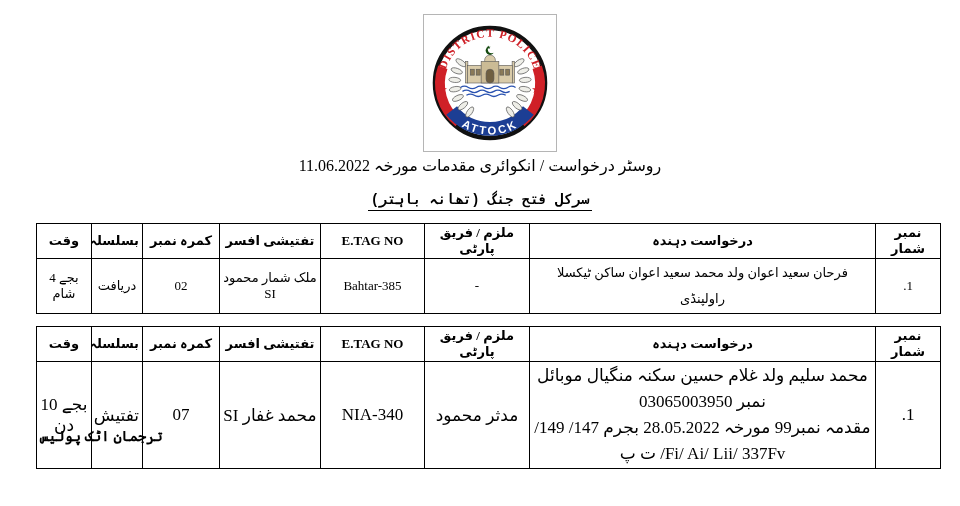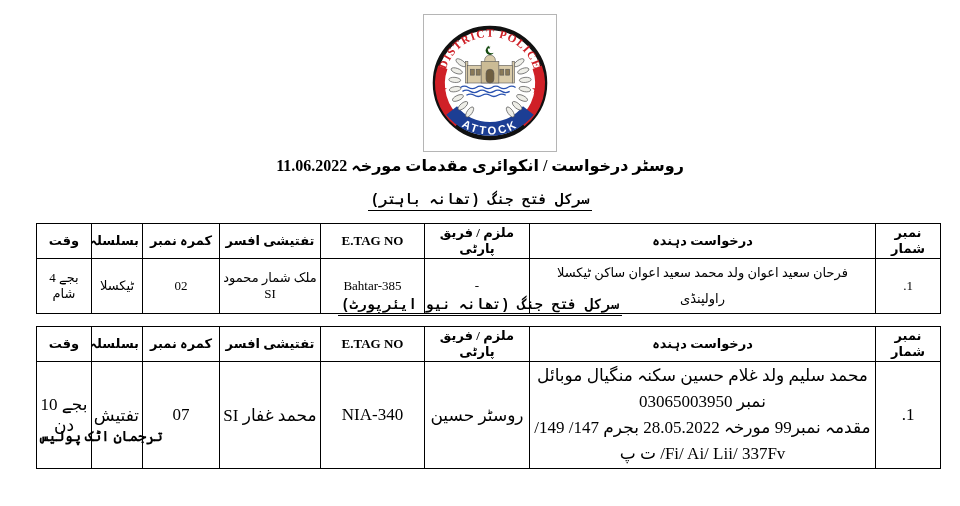--- a/index.html
+++ b/index.html
@@ -7,21 +7,21 @@
   .page {
     position: relative; width: 960px; height: 506px; background: #ffffff;
     font-family: "DejaVu Sans", sans-serif; color: #000; overflow: hidden;
   }
   .logo-frame {
     position: absolute; left: 423px; top: 14px; width: 134px; height: 138px;
     border: 1px solid #b5b5b5; display: flex; align-items: center; justify-content: center;
   }
   .doc-title {
     position: absolute; left: 0; top: 156px; width: 100%; text-align: center;
-    direction: rtl; font-size: 16px; font-weight: bold;
+    direction: rtl; font-size: 16px; font-weight: normal;
     font-family: "Liberation Serif", "DejaVu Sans", sans-serif;
   }
   .section-title {
     position: absolute; left: 0; width: 100%; text-align: center; direction: rtl;
     font-size: 14px; font-weight: bold;
     font-family: Liberation Mono, monospace;
   }
   .section-title span { border-bottom: 1.5px solid #000; padding: 0 3px 2px 3px; }
   .st1 { top: 191px; }
   .st2 { top: 296px; }
@@ -150,29 +150,26 @@
     <tbody>
       <tr>
         <td>1.</td>
         <td>
           <div class="app-line">فرحان سعید اعوان ولد محمد سعید اعوان ساکن ٹیکسلا راولپنڈی</div>
         </td>
         <td>-</td>
         <td>Bahtar-385</td>
         <td>ملک شمار محمود SI</td>
         <td>02</td>
-        <td>ٹیکسلا</td>
+        <td>دریافت</td>
         <td class="time-cell">4 بجے شام</td>
       </tr>
     </tbody>
   </table>
 
-  <div class="section-title st2">
-    <span>سرکل فتح جنگ (تھانہ نیو ایئرپورٹ)</span>
-  </div>
 
   <table class="roster t2">
     <colgroup>
       <col style="width:65px">
         <col style="width:346px">
         <col style="width:105px">
         <col style="width:104px">
       <col style="width:101px">
         <col style="width:77px">
         <col style="width:51px">
@@ -190,21 +187,21 @@
         <th>وقت</th>
       </tr>
     </thead>
     <tbody>
       <tr>
         <td>1.</td>
         <td>
           <div class="app-line">محمد سلیم ولد غلام حسین سکنہ منگیال موبائل نمبر 03065003950</div>
           <div class="app-line">مقدمہ نمبر99 مورخہ 28.05.2022 بجرم 147/ 149/ Fi/ Ai/ Lii/ 337Fv/ ت پ</div>
         </td>
-        <td>روسٹر حسین</td>
+        <td>مدثر محمود</td>
         <td>NIA-340</td>
         <td>محمد غفار SI</td>
         <td>07</td>
         <td>تفتیش</td>
         <td class="time-cell">10 بجے دن</td>
       </tr>
     </tbody>
   </table>
 
   <div class="footer">ترجمان اٹک پولیس</div>

